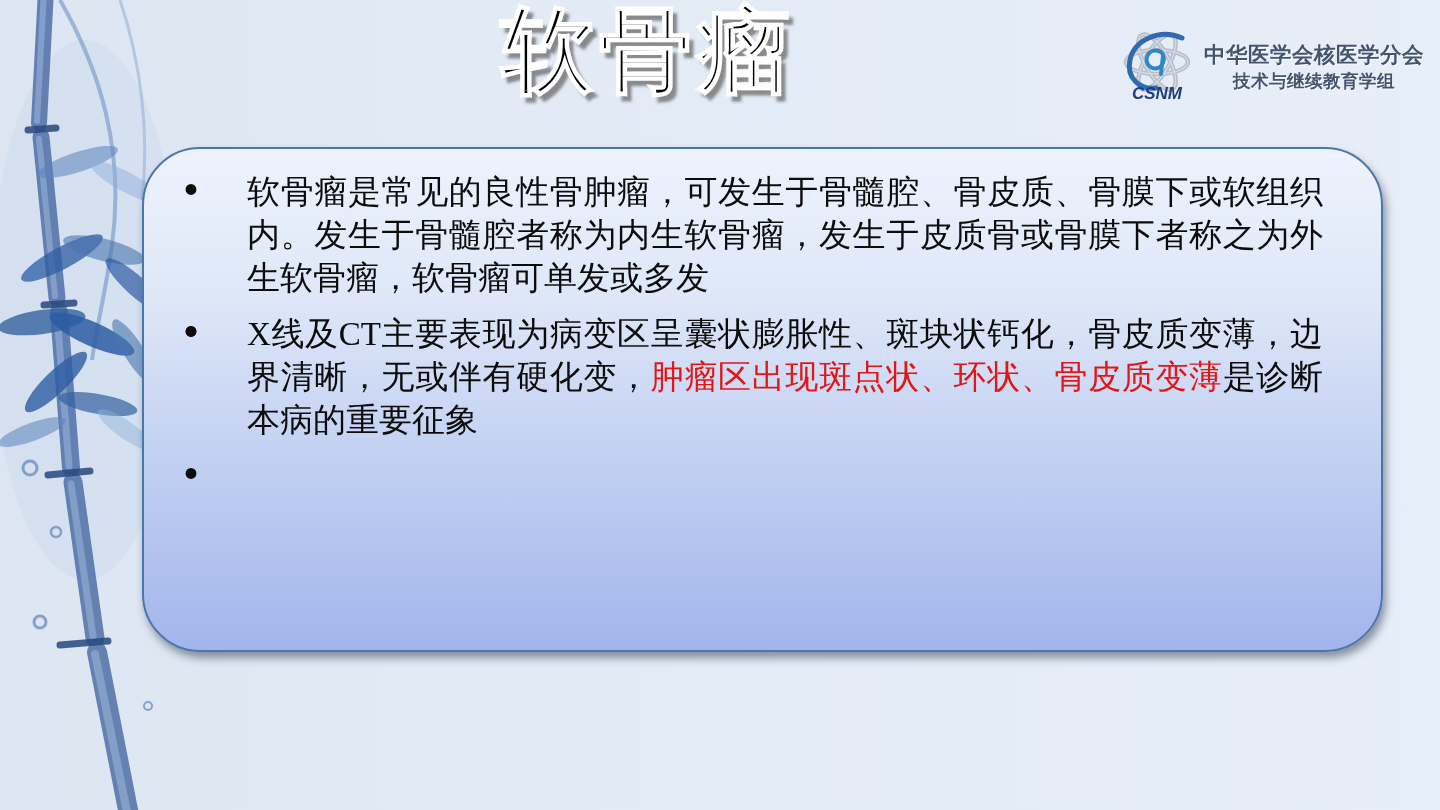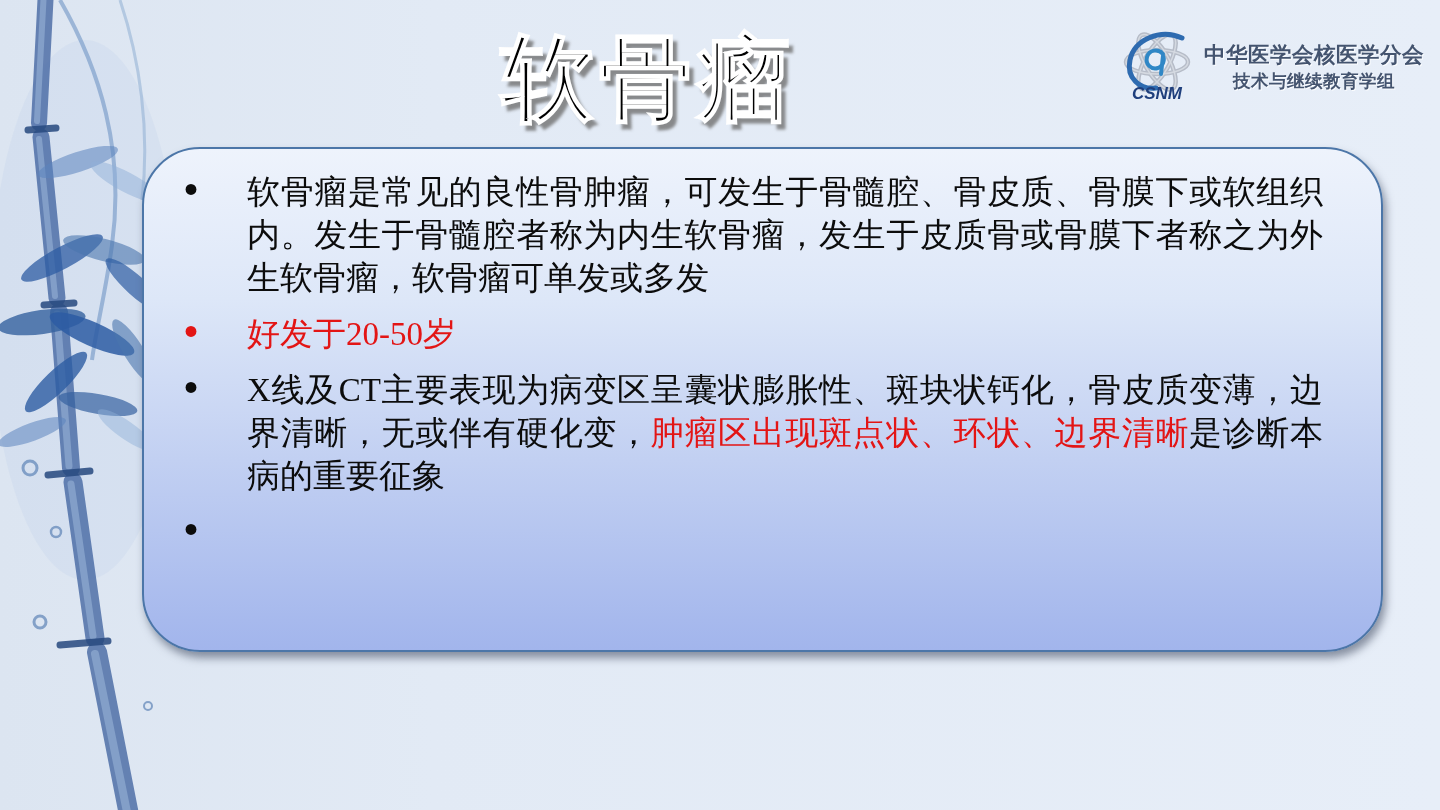--- a/index.html
+++ b/index.html
@@ -11,21 +11,21 @@
       linear-gradient(90deg,#dce5f1 0%,#e2eaf5 30%,#e7eef8 100%),
       repeating-linear-gradient(180deg,rgba(255,255,255,0.4) 0 1px,rgba(198,214,236,0.22) 2px 3px,rgba(255,255,255,0) 3px 5px);
     background-blend-mode:normal,multiply;
   }
 
   
   .bamboo{position:absolute;left:0;top:0;width:210px;height:810px;pointer-events:none;}
 
   
   .title{
-    position:absolute;left:0;top:28px;width:1295px;text-align:center;
+    position:absolute;left:0;top:0;width:1295px;text-align:center;
     font-family:"Liberation Sans","DejaVu Sans",sans-serif;
     font-weight:900;font-size:94px;line-height:1.08;color:#000;
     letter-spacing:4px;
     -webkit-text-stroke:1.5px #ffffff;
     text-shadow:5px 6px 3px rgba(112,112,112,0.8);
   }
 
   
   .logo{position:absolute;top:26px;right:16px;display:flex;align-items:center;gap:6px;}
   .logo-text{display:flex;flex-direction:column;align-items:center;
@@ -129,24 +129,23 @@
 
 <div class="content-box">
 
   <div class="bullet">
     <span class="marker">•</span>
     <span>软骨瘤是常见的良性骨肿瘤，可发生于骨髓腔、骨皮质、骨膜下或软组织内。发生于骨髓腔者称为内生软骨瘤，发生于皮质骨或骨膜下者称之为外生软骨瘤，软骨瘤可单发或多发</span>
   </div>
 
   <div class="bullet red">
     <span class="marker">•</span>
-    <span>好发于20-50岁</span>
   </div>
 
   <div class="bullet">
-    <span class="marker">•</span><span>X线及CT主要表现为病变区呈囊状膨胀性、斑块状钙化，骨皮质变薄，边界清晰，无或伴有硬化变，</span><span class="red">肿瘤区出现斑点状、环状、边界清晰</span><span>是诊断本病的重要征象</span>
+    <span class="marker">•</span><span>X线及CT主要表现为病变区呈囊状膨胀性、斑块状钙化，骨皮质变薄，边界清晰，无或伴有硬化变，</span><span class="red">肿瘤区出现斑点状、环状、骨皮质变薄</span><span>是诊断本病的重要征象</span>
   </div>
 
   <div class="bullet">
     <span class="marker">•</span>
   </div>
 
 </div>
 
 </body></html>

